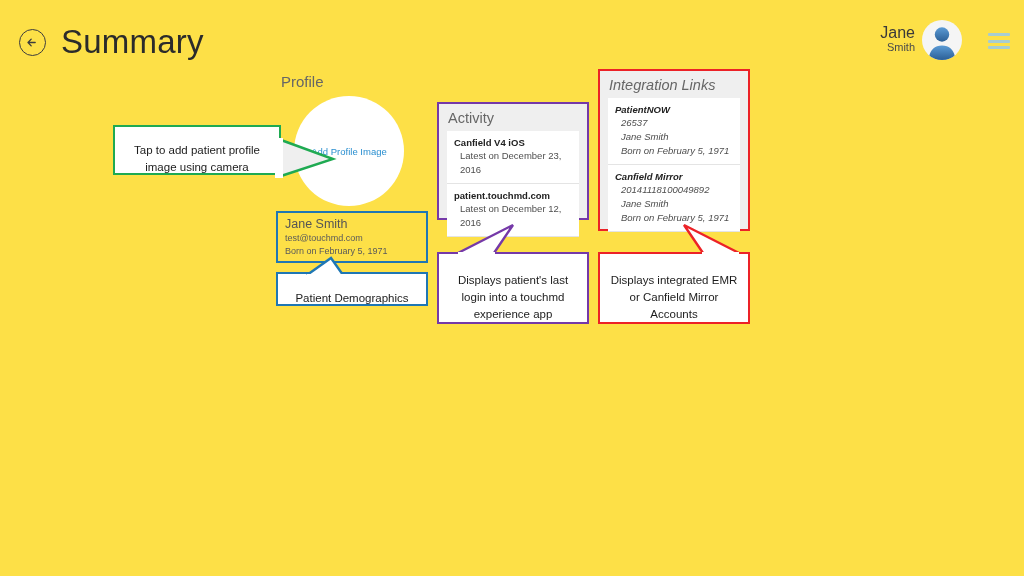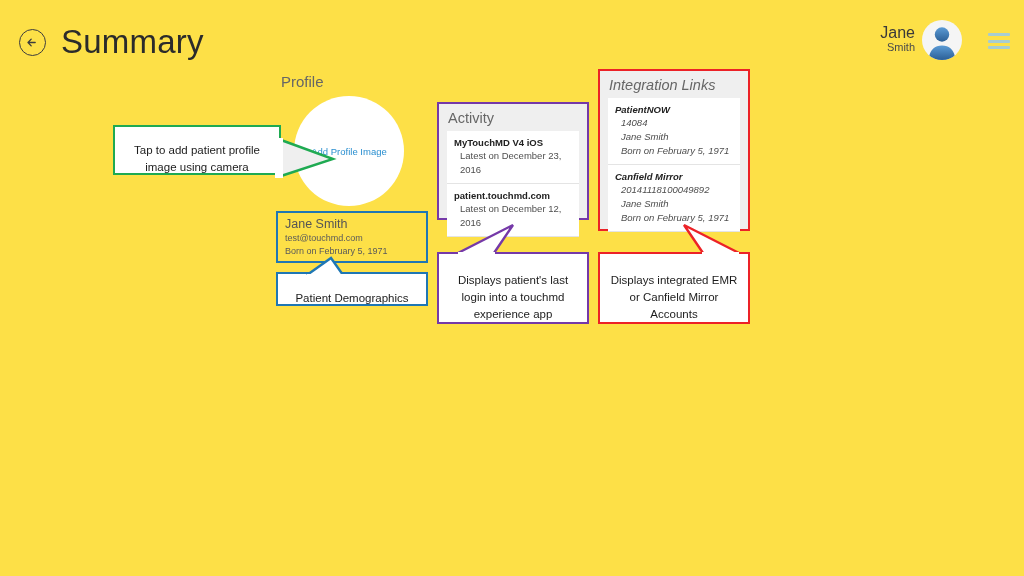--- a/index.html
+++ b/index.html
@@ -167,36 +167,36 @@
   <div id="demographics-card">
     <div id="demo-name">Jane Smith</div>
     <div id="demo-email">test@touchmd.com</div>
     <div id="demo-dob">Born on February 5, 1971</div>
   </div>
 
   <div class="panel" id="activity-panel">
     <div class="panel-title">Activity</div>
     <div class="panel-list">
       <div class="list-item">
-        <div class="item-title">MyTouchMD V4 iOS</div>
+        <div class="item-title">Canfield V4 iOS</div>
         <div class="item-sub">Latest on December 23, 2016</div>
       </div>
       <div class="list-item">
         <div class="item-title">patient.touchmd.com</div>
         <div class="item-sub">Latest on December 12, 2016</div>
       </div>
     </div>
   </div>
 
   <div class="panel" id="integration-panel">
     <div class="panel-title">Integration Links</div>
     <div class="panel-list">
       <div class="list-item">
         <div class="item-title">PatientNOW</div>
-        <div class="item-sub">14084</div>
+        <div class="item-sub">26537</div>
         <div class="item-sub">Jane Smith</div>
         <div class="item-sub">Born on February 5, 1971</div>
       </div>
       <div class="list-item">
         <div class="item-title">Canfield Mirror</div>
         <div class="item-sub">20141118100049892</div>
         <div class="item-sub">Jane Smith</div>
         <div class="item-sub">Born on February 5, 1971</div>
       </div>
     </div>

